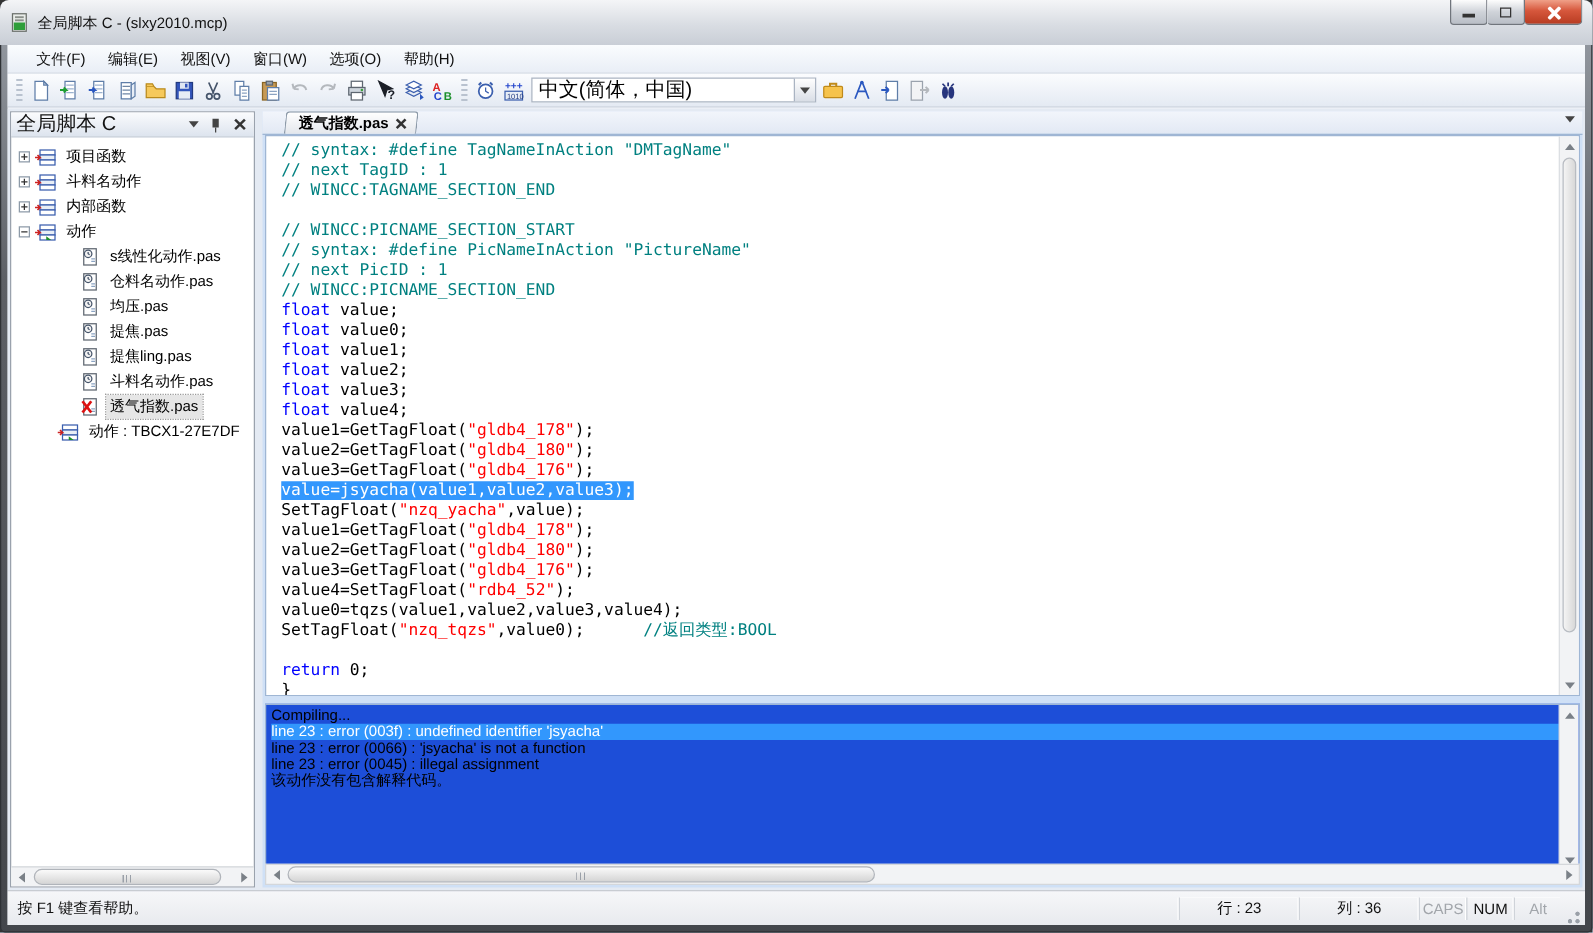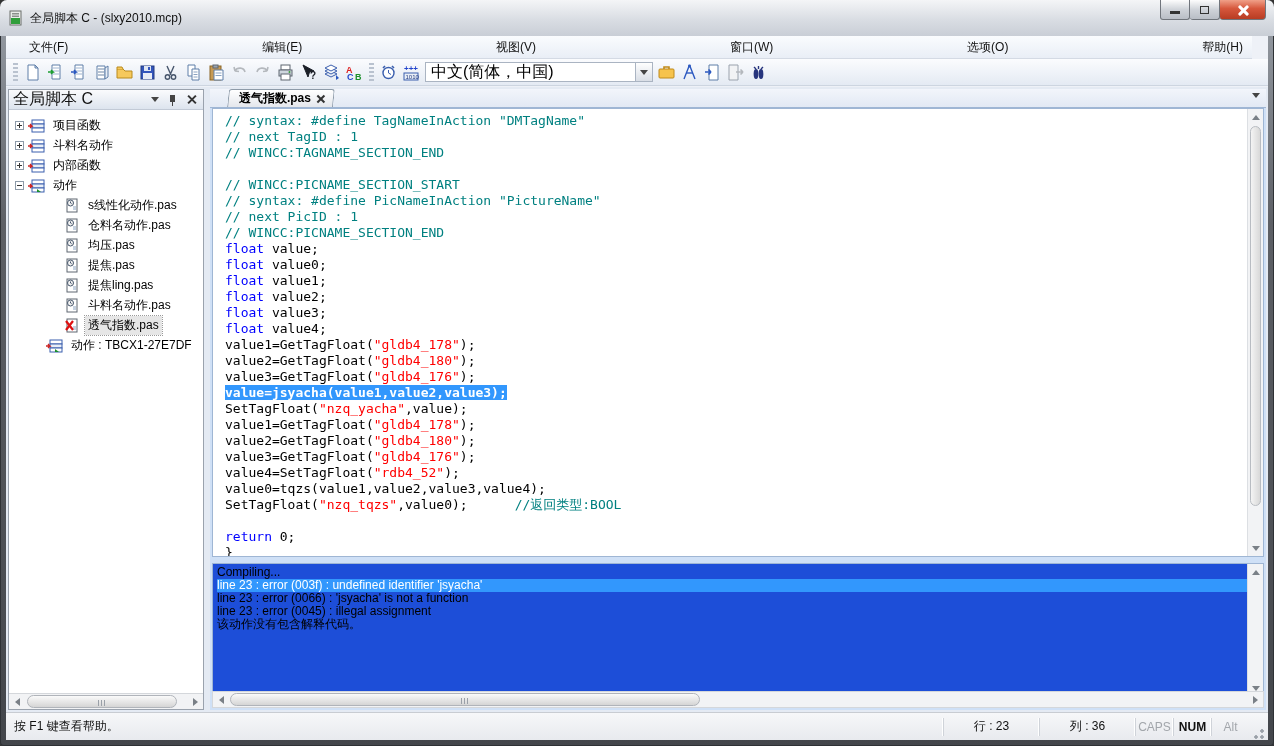--- a/index.html
+++ b/index.html
@@ -25,21 +25,21 @@
           display:flex; align-items:center; justify-content:center; border-radius:0 0 3px 3px; margin-left:0; }
   .wbtn + .wbtn { border-left:none; }
   .wbtn-close { width:46px; background:linear-gradient(#f0a088,#d6573c 45%,#b83c22); border-radius:0 0 4px 3px; }
   .glyph-min { width:10px; height:3px; background:#333; margin-top:6px; }
   .glyph-restore { width:9px; height:8px; border:1px solid #333; background:transparent; }
   .glyph-close { position:relative; width:12px; height:12px; }
   .glyph-close:before,.glyph-close:after { content:""; position:absolute; left:5px; top:0; width:3px; height:13px; background:#fff; border-radius:1px; }
   .glyph-close:before { transform:rotate(45deg);} .glyph-close:after { transform:rotate(-45deg);}
 
   
-  .menubar { position:absolute; left:0; top:0; right:16px; height:23px; background:linear-gradient(#fafcfe,#e9eef6); border-bottom:1px solid #d4dae4; display:flex; align-items:center; padding-left:14px;justify-content:space-between; }
+  .menubar { position:absolute; left:0; top:0; right:0; height:23px; background:linear-gradient(#fafcfe,#e9eef6); border-bottom:1px solid #d4dae4; display:flex; align-items:center; padding-left:14px; }
   .menu-item { padding:3px 9px; font-size:12px; color:#111; }
 
   
   .toolbar { position:absolute; left:0; top:23px; right:0; height:27px; background:linear-gradient(#fbfcfe,#e4eaf3); border-bottom:1px solid #cdd5e0; display:flex; align-items:center; padding-left:4px; }
   .tb-grip { width:5px; height:18px; margin:0 3px; background:repeating-linear-gradient(to bottom,#b9c2cf 0 2px,transparent 2px 4px); }
   .tbi { width:23px; height:22px; display:flex; align-items:center; justify-content:center; border-radius:2px; }
   .tbi svg { width:17px; height:17px; }
   .combo { width:228px; height:20px; background:#fff; border:1px solid #aab4c2; display:flex; align-items:center; margin:0 2px; position:relative; }
   .combo-text { flex:1; padding:0 5px; font-size:16px; white-space:nowrap; overflow:hidden; }
   .combo-btn { width:17px; height:18px; background:linear-gradient(#fefefe,#d9dee6); border-left:1px solid #aab4c2; display:flex; align-items:center; justify-content:center; }
@@ -80,21 +80,21 @@
   .tab-close { position:relative; width:8px; height:8px; }
   .tab-close:before,.tab-close:after { content:""; position:absolute; left:3px; top:-1px; width:2px; height:10px; background:#333; }
   .tab-close:before { transform:rotate(45deg);} .tab-close:after { transform:rotate(-45deg);}
   .tab-menu-btn { position:absolute; right:6px; top:4px; }
 
   .editor { position:absolute; left:2px; top:19px; right:2px; height:449px; background:#fff; border:1px solid #9fb6d4; overflow:hidden; }
   .code-area { position:absolute; left:0; top:0; right:16px; bottom:0; overflow:hidden; padding:4px 0 0 12px;
                font-family:"DejaVu Sans Mono","Liberation Mono",monospace; font-size:13px; }
   .code-line { height:16px; line-height:16px; white-space:pre; }
   .seg-p { color:#000; } .seg-k { color:#0000ff; } .seg-r { color:#ff0000; } .seg-c { color:#008080; }
-  .code-line.sel { background:transparent;font-weight:bold; }
+  .code-line.sel { background:transparent; }
   .code-line.sel span { background:#3297fd; color:#fff; }
 
   
   .vscroll { position:absolute; right:0; top:0; width:16px; bottom:0; background:#f2f3f5; border-left:1px solid #dcdfe3; }
   .sb-arrow { position:absolute; left:0; width:16px; height:16px; display:flex; align-items:center; justify-content:center; }
   .sb-arrow.up { top:0; } .sb-arrow.down { bottom:0; }
   .tri-u { width:0;height:0;border-left:4px solid transparent;border-right:4px solid transparent;border-bottom:5px solid #7a8087; }
   .tri-d { width:0;height:0;border-left:4px solid transparent;border-right:4px solid transparent;border-top:5px solid #7a8087; }
   .tri-l { width:0;height:0;border-top:4px solid transparent;border-bottom:4px solid transparent;border-right:5px solid #7a8087; }
   .tri-r { width:0;height:0;border-top:4px solid transparent;border-bottom:4px solid transparent;border-left:5px solid #7a8087; }
@@ -115,21 +115,21 @@
            background:repeating-linear-gradient(90deg,#9aa0a8 0 1px,transparent 1px 3px); }
 
   .sb-hscroll { position:absolute; left:0; right:0; bottom:0; height:16px; background:#f2f3f5; border-top:1px solid #d4d7db; }
 
   
   .statusbar { position:absolute; left:0; bottom:0; right:0; height:28px; background:linear-gradient(#f6f7f9,#e8eaee); border-top:1px solid #c8ccd2; display:flex; align-items:center; font-size:12px; }
   .sb-help { flex:1; padding-left:8px; color:#111; }
   .sb-cell { border-left:1px solid #cfd3d9; box-shadow:-1px 0 0 #fff; height:18px; display:flex; align-items:center; justify-content:center; color:#111; }
   .cell-line,.cell-col { width:96px;text-align:right; }
   .cell-key { width:38px; color:#a2a6ab; }
-  .cell-key.on { color:#111;font-weight:bold; }
+  .cell-key.on { color:#111; }
   .grip { width:14px; height:14px; margin:0 3px 0 2px; align-self:flex-end;
           background:
             radial-gradient(circle at 11px 11px,#9aa0a8 1.5px,transparent 2px),
             radial-gradient(circle at 11px 5px,#9aa0a8 1.5px,transparent 2px),
             radial-gradient(circle at 5px 11px,#9aa0a8 1.5px,transparent 2px); }
 </style>
 </head>
 <body>
 
 <div class="win">

